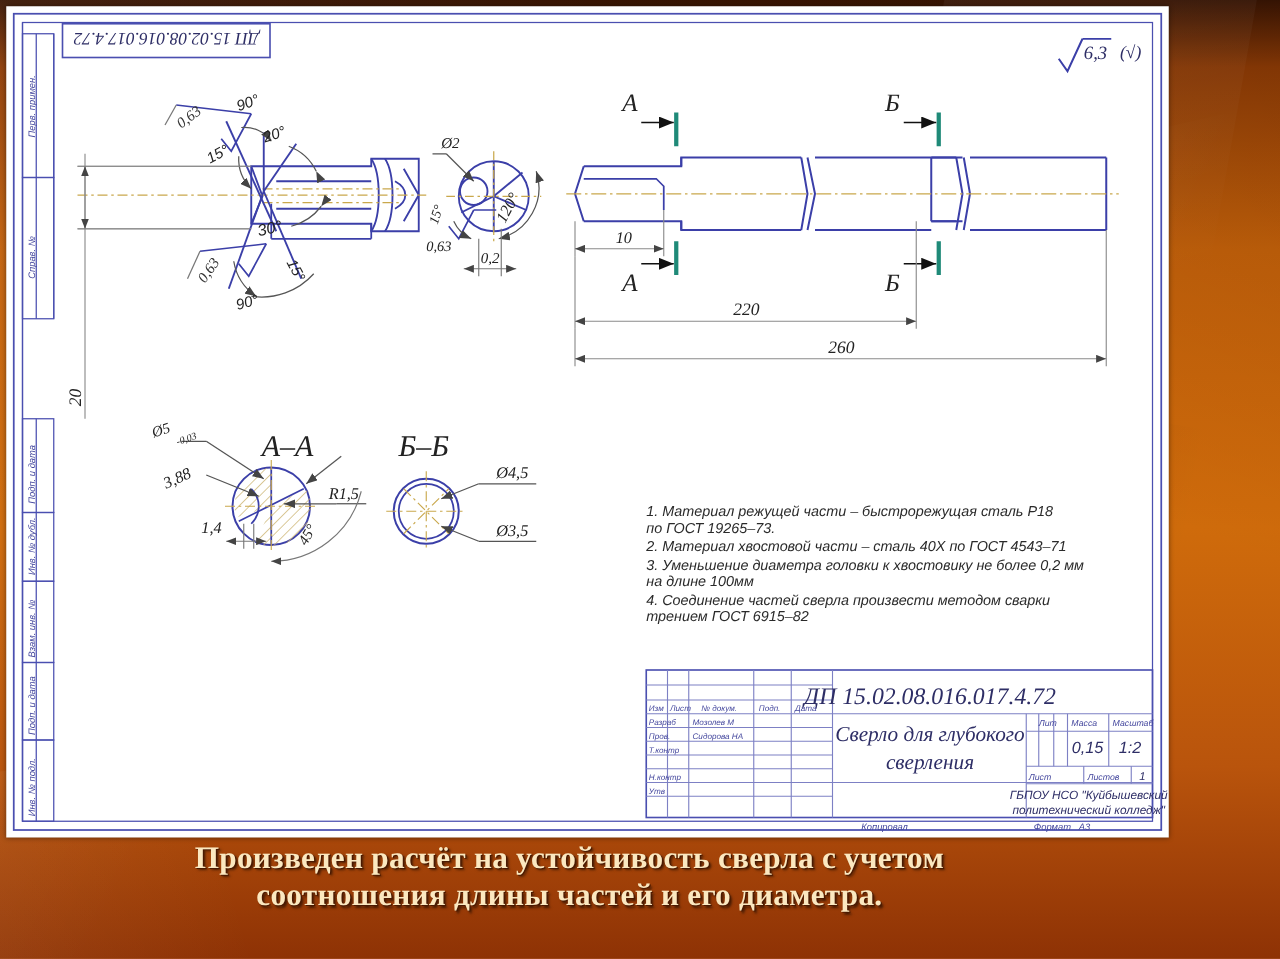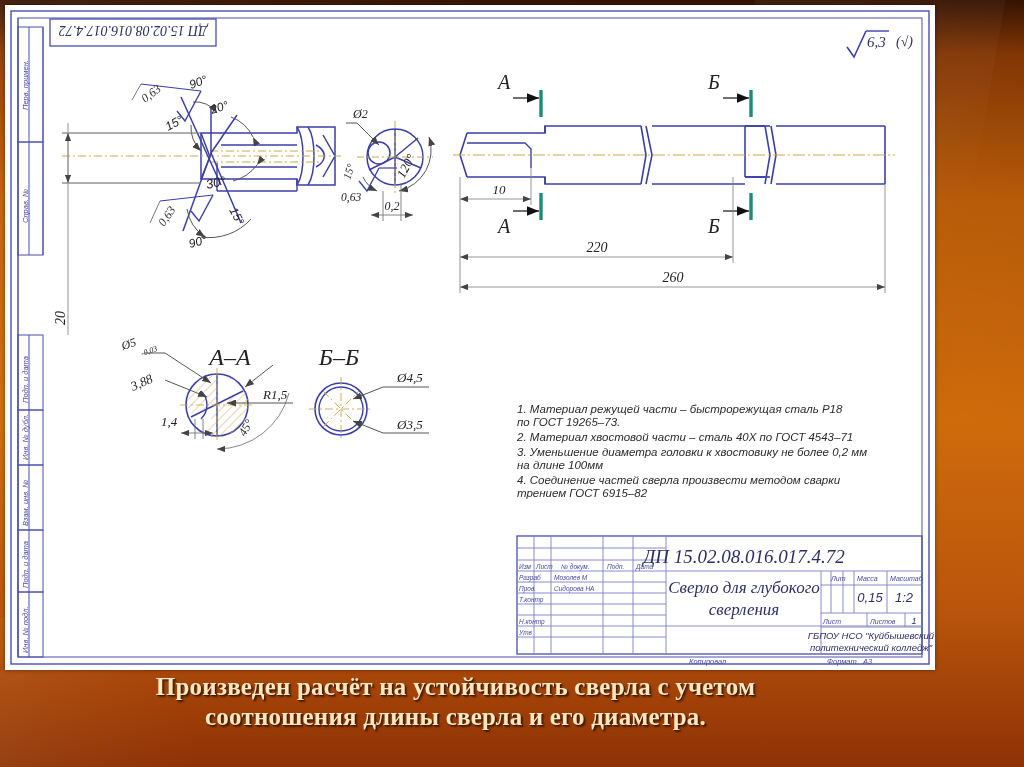--- a/index.html
+++ b/index.html
@@ -477,16 +477,16 @@
           <text x="822" y="659">Формат</text>
           <text x="858" y="659">А3</text>
         </g>
       </g>
 
     </svg>
   </div>
 
   <div class="cap">
     <div>Произведен расчёт на устойчивость сверла с учетом</div>
-    <div>соотношения длины сверла и его диаметра.</div>
+    <div>соотношения длины частей и его диаметра.</div>
   </div>
 
 </div>
 
 </body></html>

